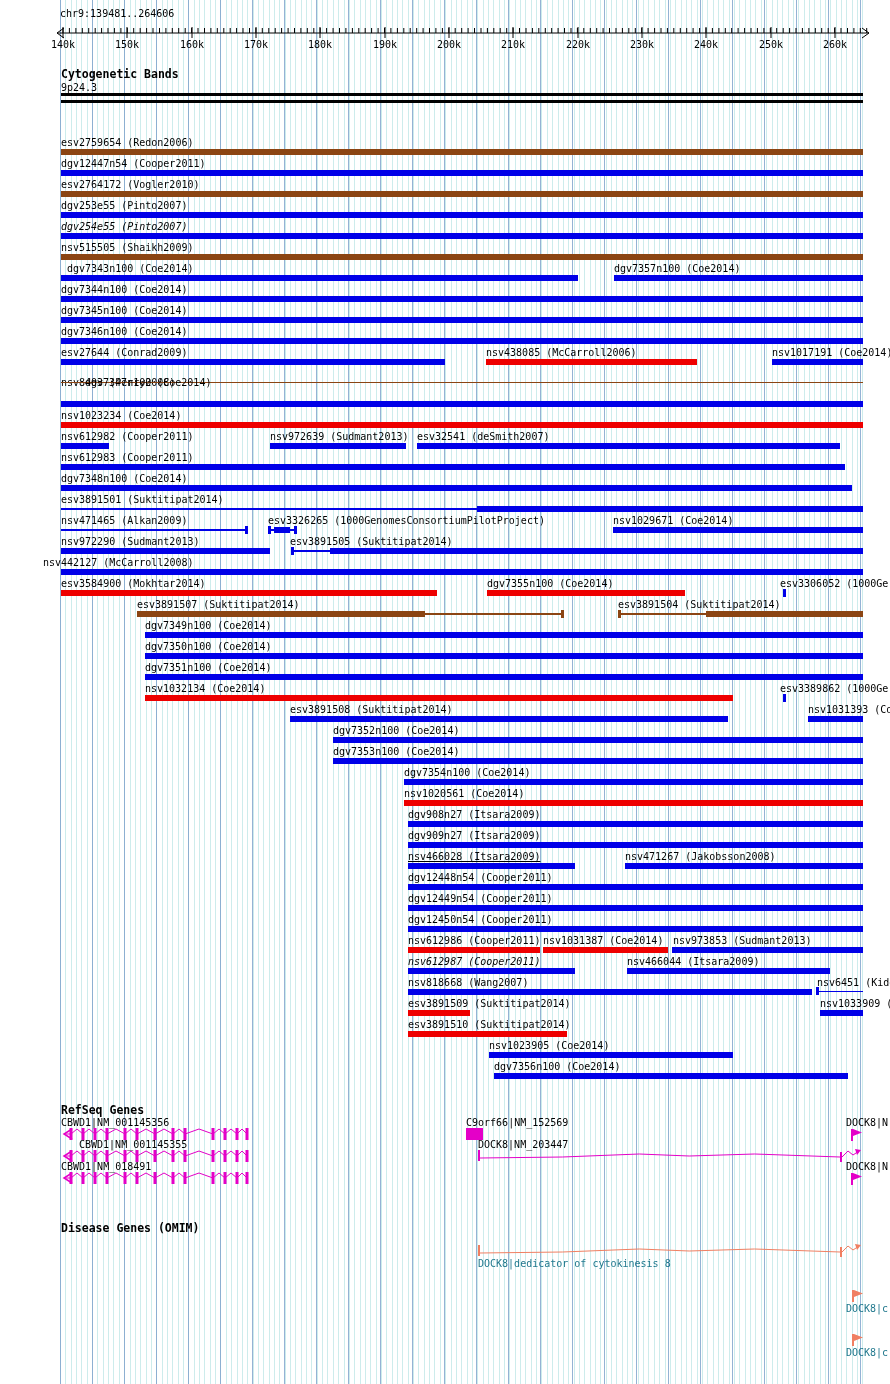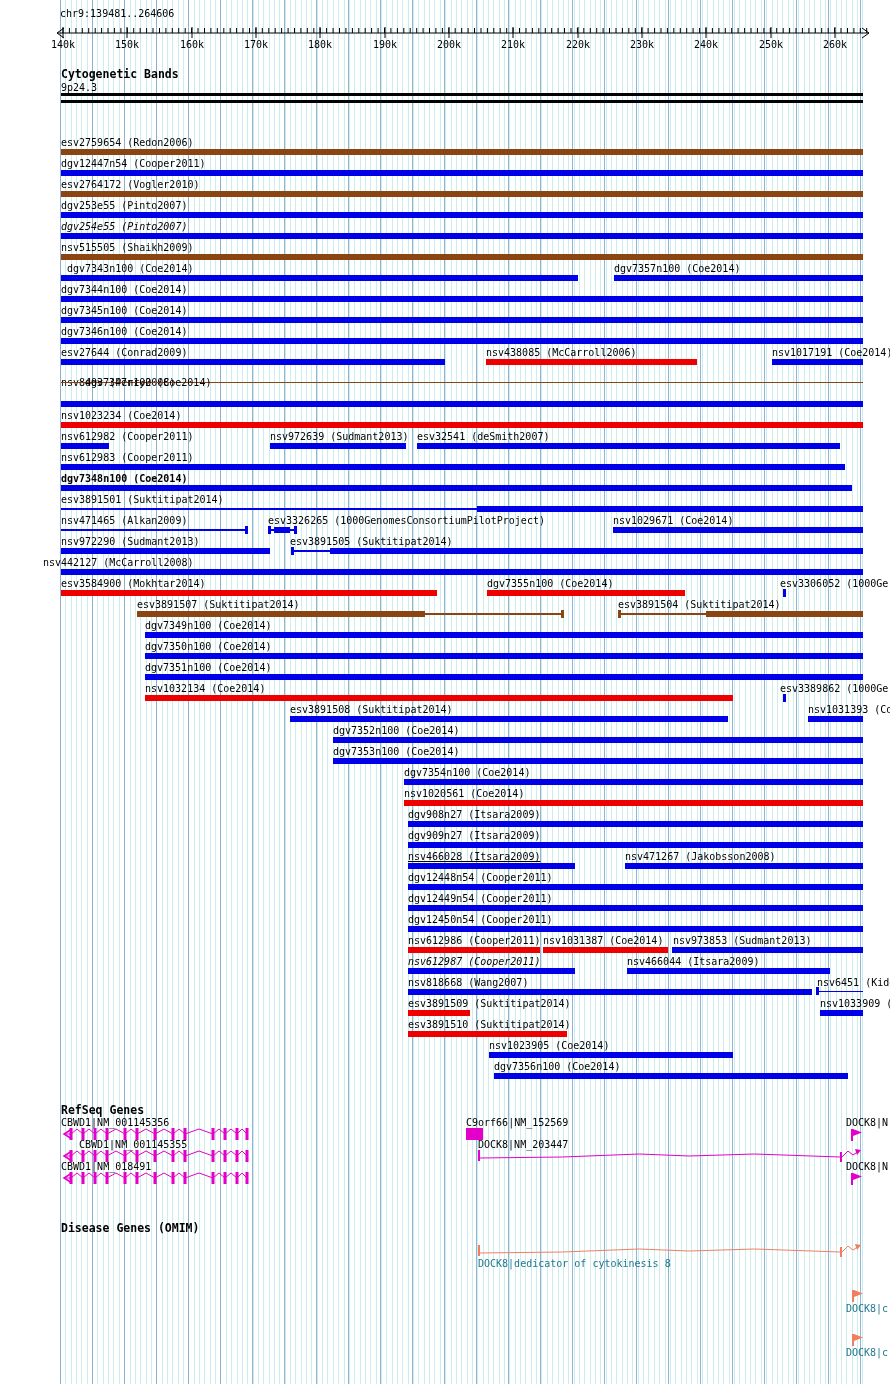--- a/index.html
+++ b/index.html
@@ -230,21 +230,21 @@
       <div class="lbl" style="left: 61px; top: 410px;">nsv1023234 (Coe2014)</div>
       <div class="g g-bar" style="left: 61px; top: 422px; width: 802px; background: rgb(238, 0, 0);"></div>
       <div class="lbl" style="left: 61px; top: 431px;">nsv612982 (Cooper2011)</div>
       <div class="g g-bar" style="left: 61px; top: 443px; width: 48px; background: rgb(0, 0, 232);"></div>
       <div class="lbl" style="left: 270px; top: 431px;">nsv972639 (Sudmant2013)</div>
       <div class="g g-bar" style="left: 270px; top: 443px; width: 136px; background: rgb(0, 0, 232);"></div>
       <div class="lbl" style="left: 417px; top: 431px;">esv32541 (deSmith2007)</div>
       <div class="g g-bar" style="left: 417px; top: 443px; width: 423px; background: rgb(0, 0, 232);"></div>
       <div class="lbl" style="left: 61px; top: 452px;">nsv612983 (Cooper2011)</div>
       <div class="g g-bar" style="left: 61px; top: 464px; width: 784px; background: rgb(0, 0, 232);"></div>
-      <div class="lbl" style="left: 61px; top: 473px; font-weight: bold;">dgv7348n100 (Coe2014)</div>
+      <div class="lbl" style="left: 61px; top: 473px;">dgv7348n100 (Coe2014)</div>
       <div class="g g-bar" style="left: 61px; top: 485px; width: 791px; background: rgb(0, 0, 232);"></div>
       <div class="lbl" style="left: 61px; top: 494px;">esv3891501 (Suktitipat2014)</div>
       <div class="g g-thin" style="left: 61px; top: 508px; width: 416px; background: rgb(0, 0, 232);"></div>
       <div class="g g-bar" style="left: 477px; top: 506px; width: 386px; background: rgb(0, 0, 232);"></div>
       <div class="lbl" style="left: 61px; top: 515px;">nsv471465 (Alkan2009)</div>
       <div class="g g-thin" style="left: 61px; top: 529px; width: 186px; background: rgb(0, 0, 232);"></div>
       <div class="g g-tick" style="left: 245px; top: 526px; background: rgb(0, 0, 232);"></div>
       <div class="lbl" style="left: 268px; top: 515px;">esv3326265 (1000GenomesConsortiumPilotProject)</div>
       <div class="g g-thin" style="left: 269px; top: 529px; width: 27px; background: rgb(0, 0, 232);"></div>
       <div class="g g-tick" style="left: 268px; top: 526px; background: rgb(0, 0, 232);"></div>

